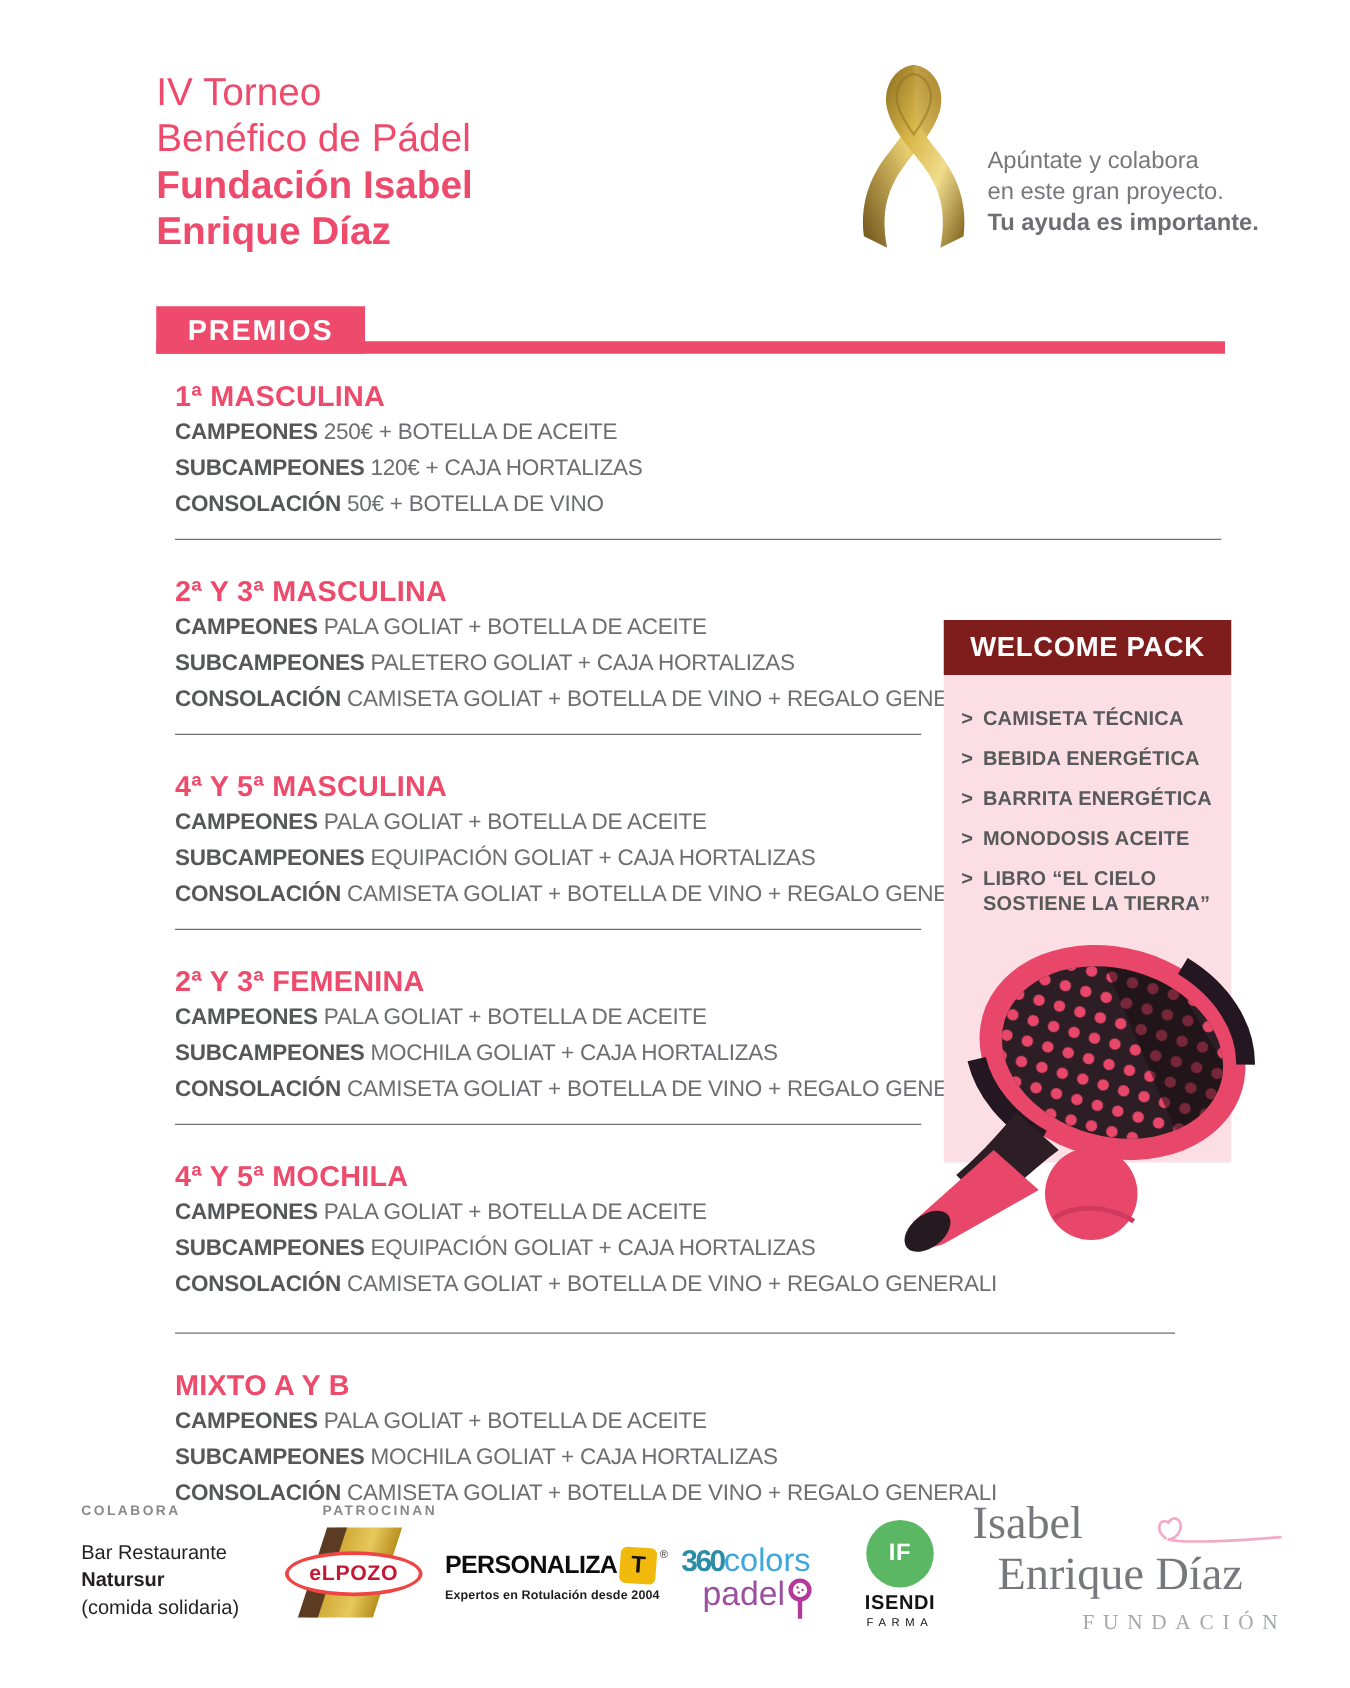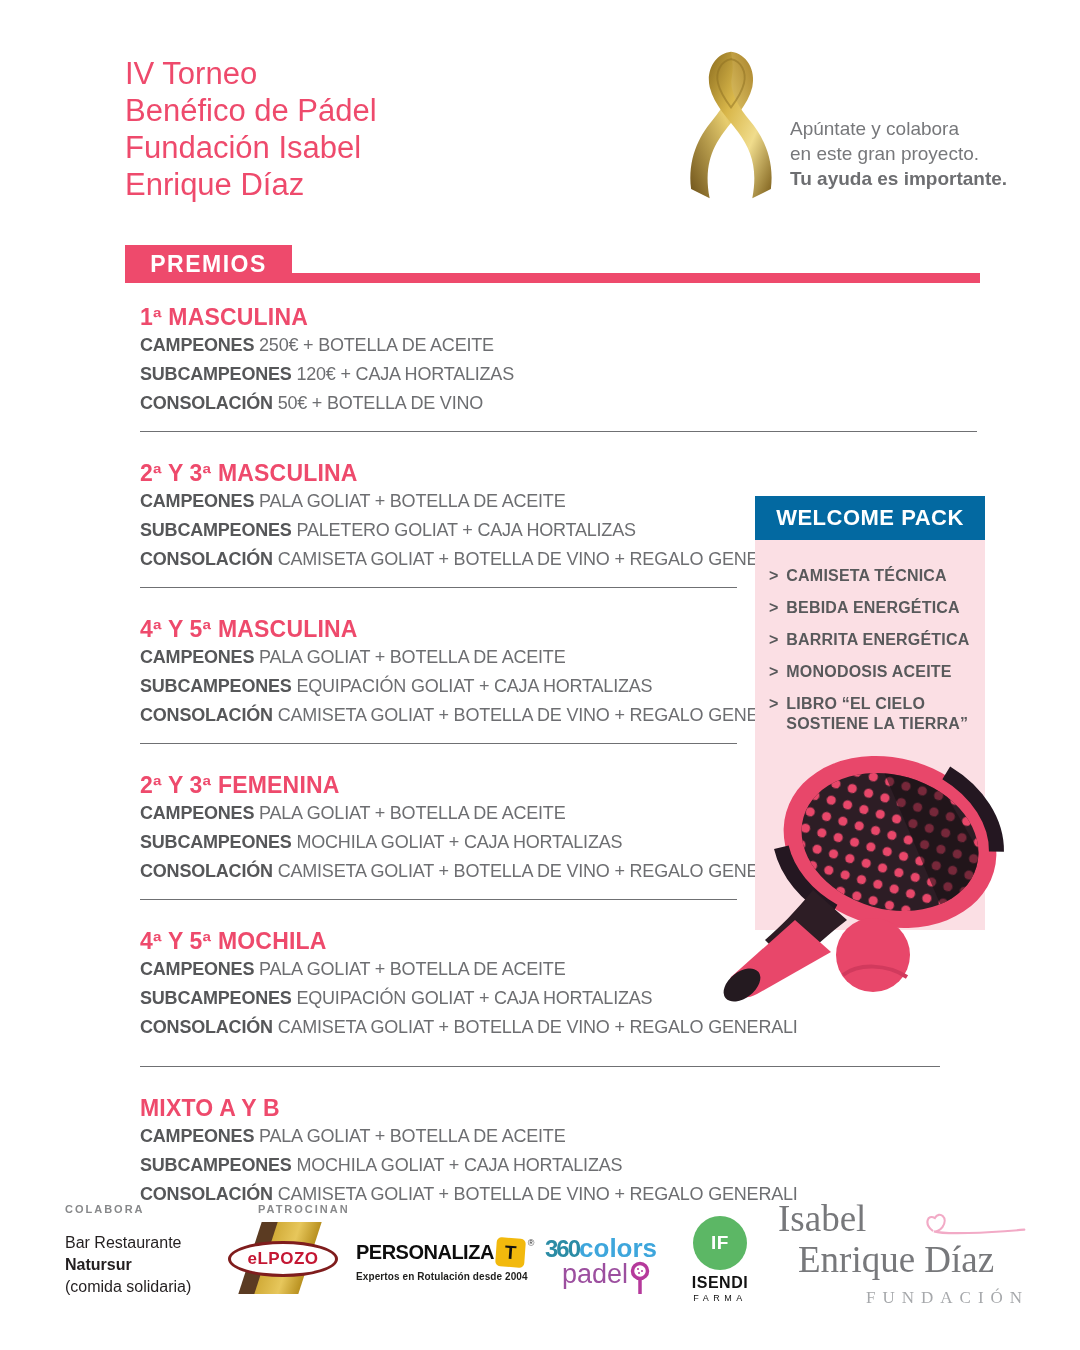--- a/index.html
+++ b/index.html
@@ -3,21 +3,21 @@
 <meta charset="utf-8">
 <style>
   * { margin:0; padding:0; box-sizing:border-box; }
   html,body { background:#ffffff; }
   body { font-family:"Liberation Sans", sans-serif; }
   .page { position:relative; width:1080px; height:1350px; background:#fff; overflow:hidden;border-radius:24px; }
 
   
   .title { position:absolute; left:125px; top:55px; color:#ee4a6c; font-size:31px; line-height:37px; }
   .title .t-light { font-weight:400; }
-  .title .t-bold  { font-weight:400; }
+  .title .t-bold  { font-weight:700; }
 
   .ribbon { position:absolute; left:680px; top:42px; width:102px; height:166px; }
 
   .cta { position:absolute; left:790px; top:92px; color:#77787b; font-size:19px; line-height:25px;margin-top:24px; }
   .cta .cta-bold { font-weight:700; color:#6d6e71; }
 
   
   .premios-bar { position:absolute; left:125px; top:273px; width:855px; height:10px; background:#ee4a6c; }
   .premios-box { position:absolute; left:125px; top:245px; width:167px; height:38px; background:#ee4a6c;
                  color:#fff; font-size:23px; font-weight:700; letter-spacing:1.5px;
@@ -30,21 +30,21 @@
   .cat-row { font-size:18px; line-height:29px; color:#6d6e71; letter-spacing:-0.2px; }
   .cat-row .row-label { font-weight:700; color:#565759; }
   .sep { border:none; border-top:1.5px solid #6f7073; margin-top:13px; }
   .sep-xl { width:837px; }
   .sep-s  { width:597px; }
   .sep-l  { width:800px; margin-top:24px; }
   .cat-mixto .cat-name { margin-top:30px; }
 
   
   .wp { position:absolute; left:755px; top:496px; width:230px; }
-  .wp-header { height:44px; background:#0369a1; color:#fff; font-size:22px; font-weight:700;
+  .wp-header { height:44px; background:#7f1d1d; color:#fff; font-size:22px; font-weight:700;
                letter-spacing:0.5px; display:flex; align-items:center; justify-content:center; }
   .wp-body { height:390px; background:#fbdfe4; padding:26px 10px 0 14px; }
   .wp-item { display:flex; margin-bottom:12px; color:#58595b; font-weight:700; font-size:16px; line-height:20px; }
   .wp-bullet { margin-right:8px; }
   .wp-item-text { white-space:pre-line; letter-spacing:0.2px; }
 
   
   .racket { position:absolute; left:695px; top:742px; width:325px; height:260px; }
 
   
@@ -54,39 +54,39 @@
   .colabora-text { position:absolute; left:65px; top:1232px; color:#231f20; font-size:16px; line-height:22px; }
   .colabora-text .ct-bold { font-weight:700; }
 
   
   .elpozo { position:absolute; left:228px; top:1222px; width:110px; height:72px; }
   .ep-bar1 { position:absolute; left:30px; top:0; width:52px; height:72px; transform:skewX(-18deg);
              background:linear-gradient(90deg,#caa22c,#e7c75c 60%,#b8901f); }
   .ep-bar2 { position:absolute; left:22px; top:0; width:16px; height:72px; transform:skewX(-18deg);
              background:#5b3b22; }
   .ep-oval { position:absolute; left:0; top:19px; width:110px; height:36px; background:#fff;
-             border:3px solid #7f1d1d; border-radius:50% / 50%;
+             border:3px solid #ef4444; border-radius:50% / 50%;
              display:flex; align-items:center; justify-content:center; }
   .ep-oval span { color:#c41733; font-weight:800; font-size:17px; letter-spacing:0.5px; }
 
   
   .personaliza { position:absolute; left:356px; top:1238px; }
   .pz-row { display:flex; align-items:center; }
   .pz-name { font-size:20px; font-weight:800; color:#0d0d0d; letter-spacing:-0.5px; }
   .pz-t { width:29px; height:29px; margin-left:2px; background:#f2b90d; border-radius:5px;
           transform:rotate(4deg); color:#111; font-weight:800; font-size:19px;
           display:flex; align-items:center; justify-content:center; }
   .pz-reg { font-size:9px; color:#333; align-self:flex-start; margin-left:3px; }
   .pz-tag { font-size:10px; font-weight:700; color:#1d1d1b; margin-top:4px; letter-spacing:0.1px; }
 
   
   .c360 { position:absolute; left:545px; top:1234px; }
   .c3-l1 { line-height:28px; }
   .c3-360 { font-size:24px; font-weight:700; color:#2b8ca5; letter-spacing:-2px; }
-  .c3-colors { font-size:26px; font-weight:700; color:#3ea6dc; }
+  .c3-colors { font-size:26px; font-weight:400; color:#3ea6dc; }
   .c3-l2 { margin-top:-7px; padding-left:17px; display:flex; align-items:flex-start; }
   .c3-padel { font-size:27px; font-weight:400; color:#9c4f9f; }
   .c3-racket { margin-left:2px; margin-top:2px; }
 
   
   .isendi { position:absolute; left:684px; top:1216px; width:72px; text-align:center; }
   .is-circle { width:54px; height:54px; margin:0 auto; border-radius:50%; background:#5cb765;
                display:flex; align-items:center; justify-content:center; }
   .is-circle span { color:#fff; font-weight:800; font-size:19px; letter-spacing:0.5px; }
   .is-name { margin-top:4px; font-size:16px; font-weight:800; color:#131313; letter-spacing:0.5px; }

